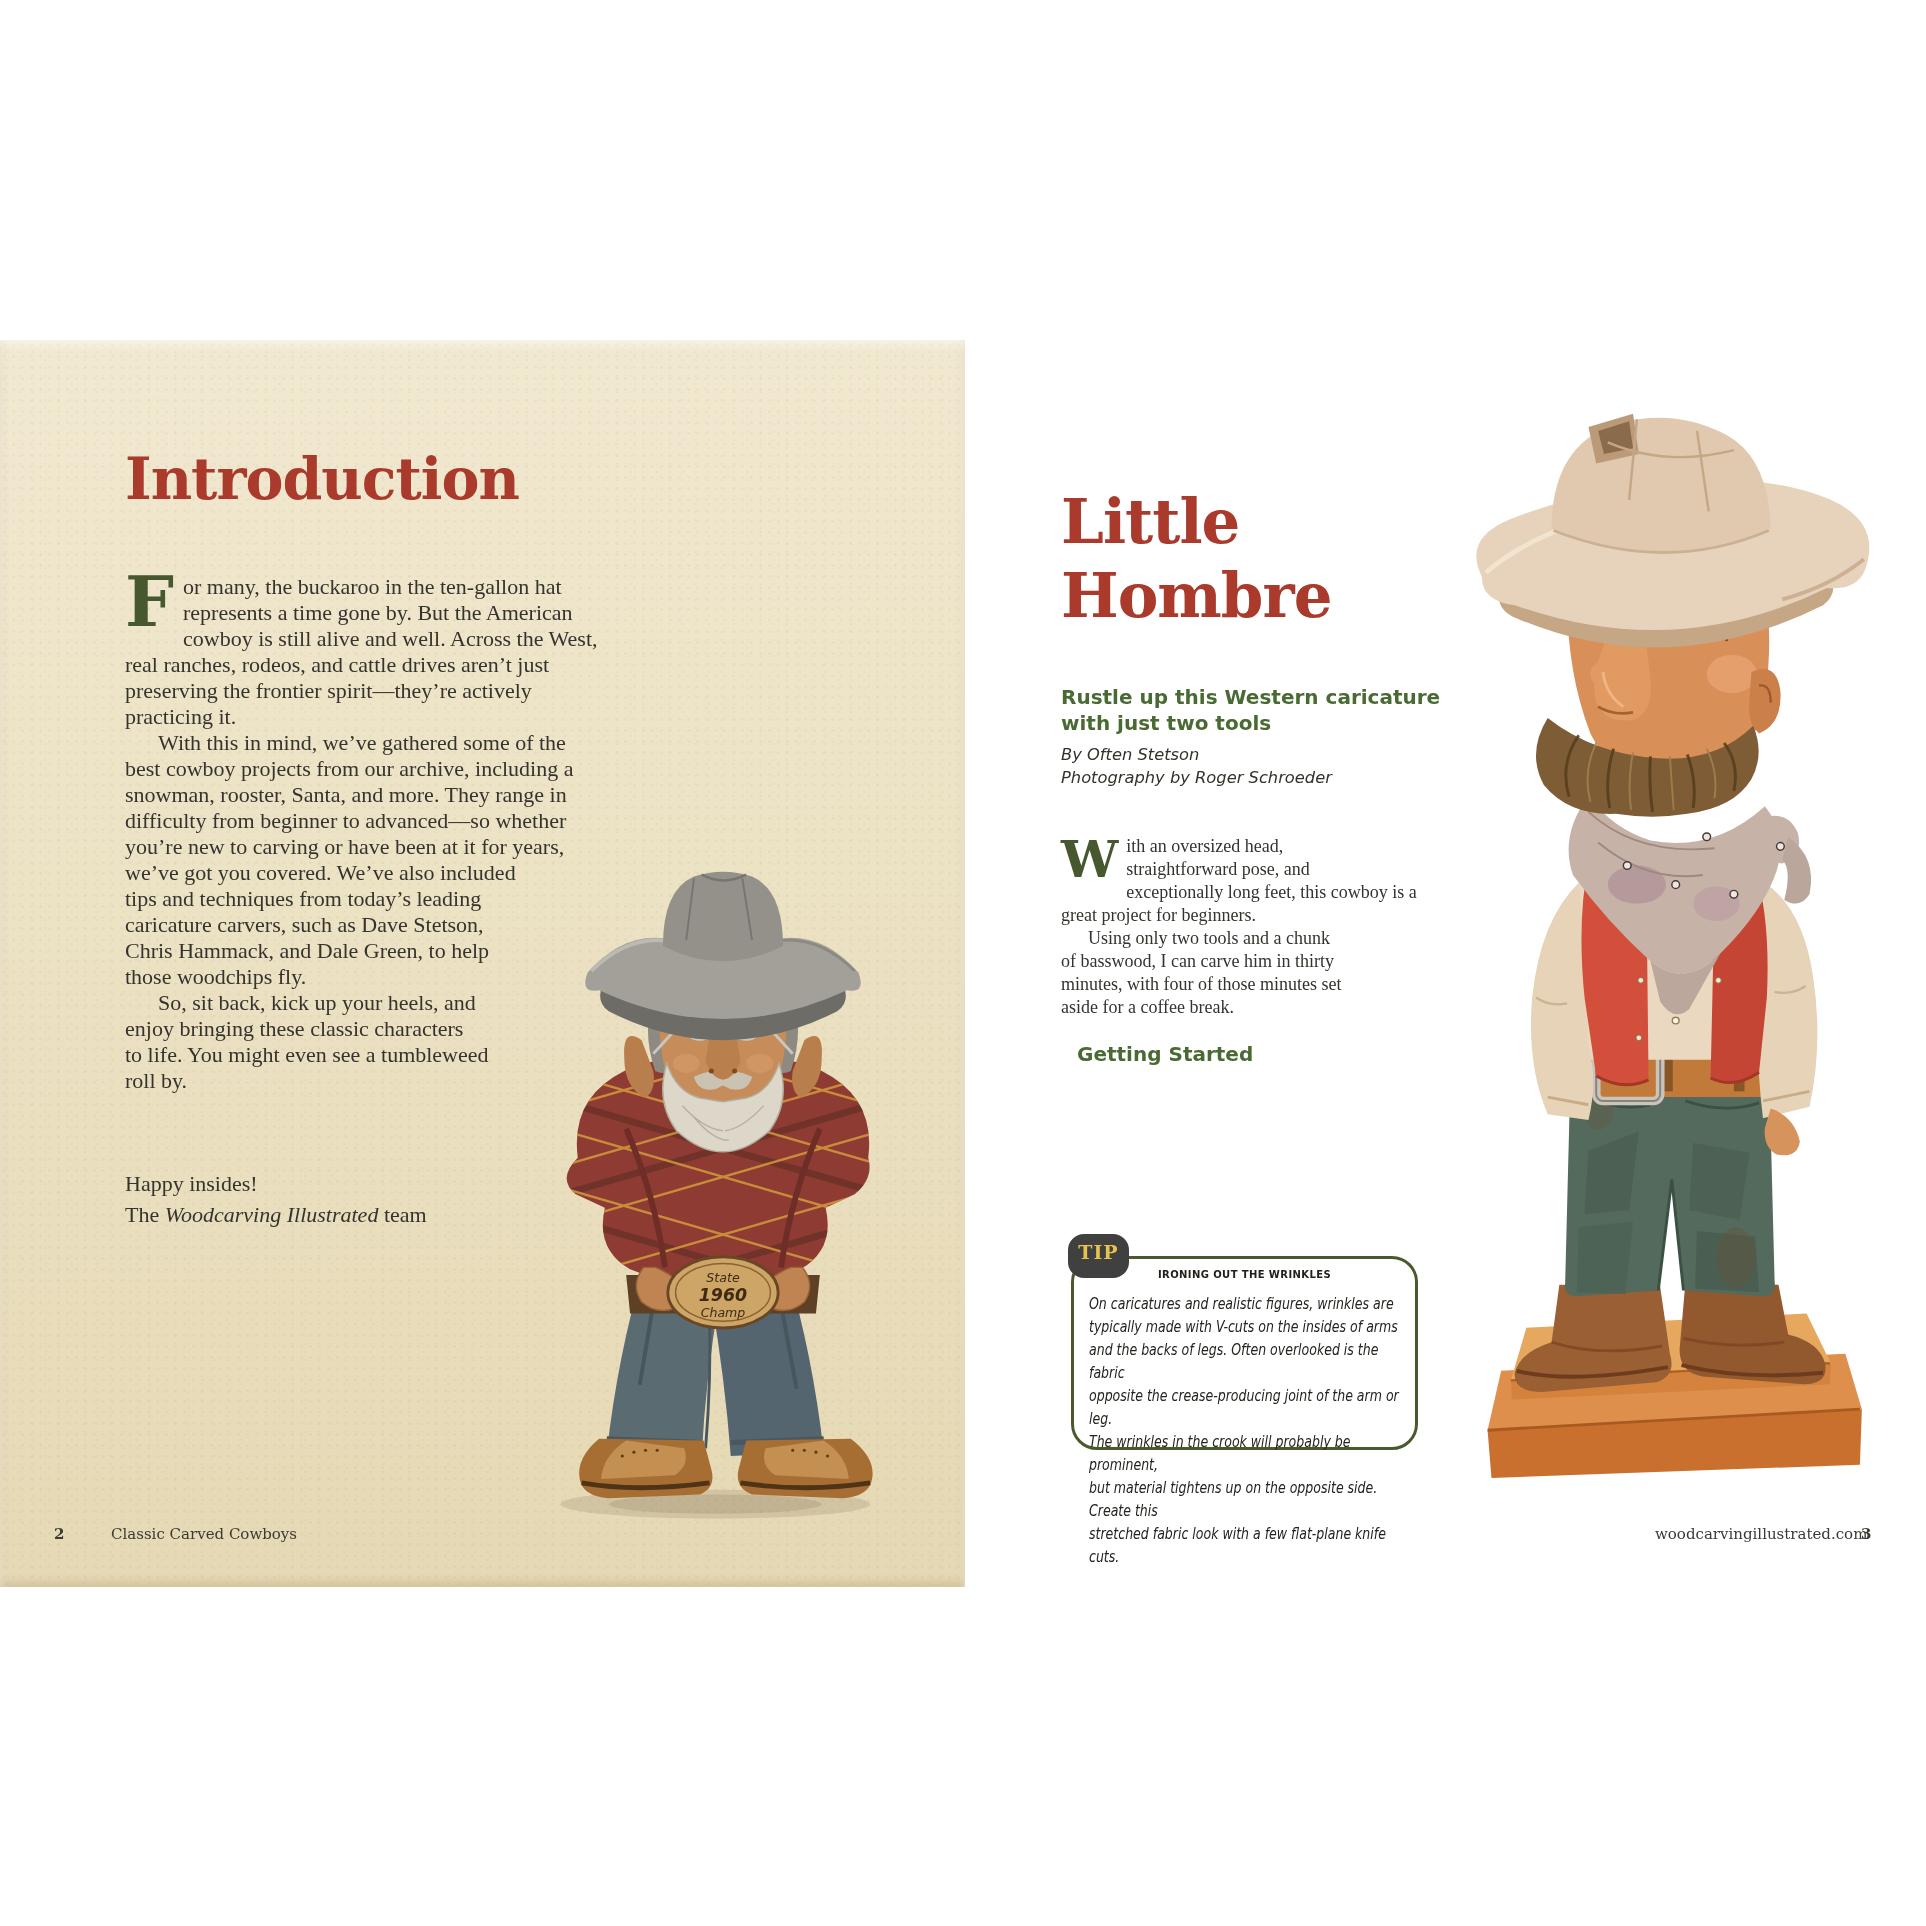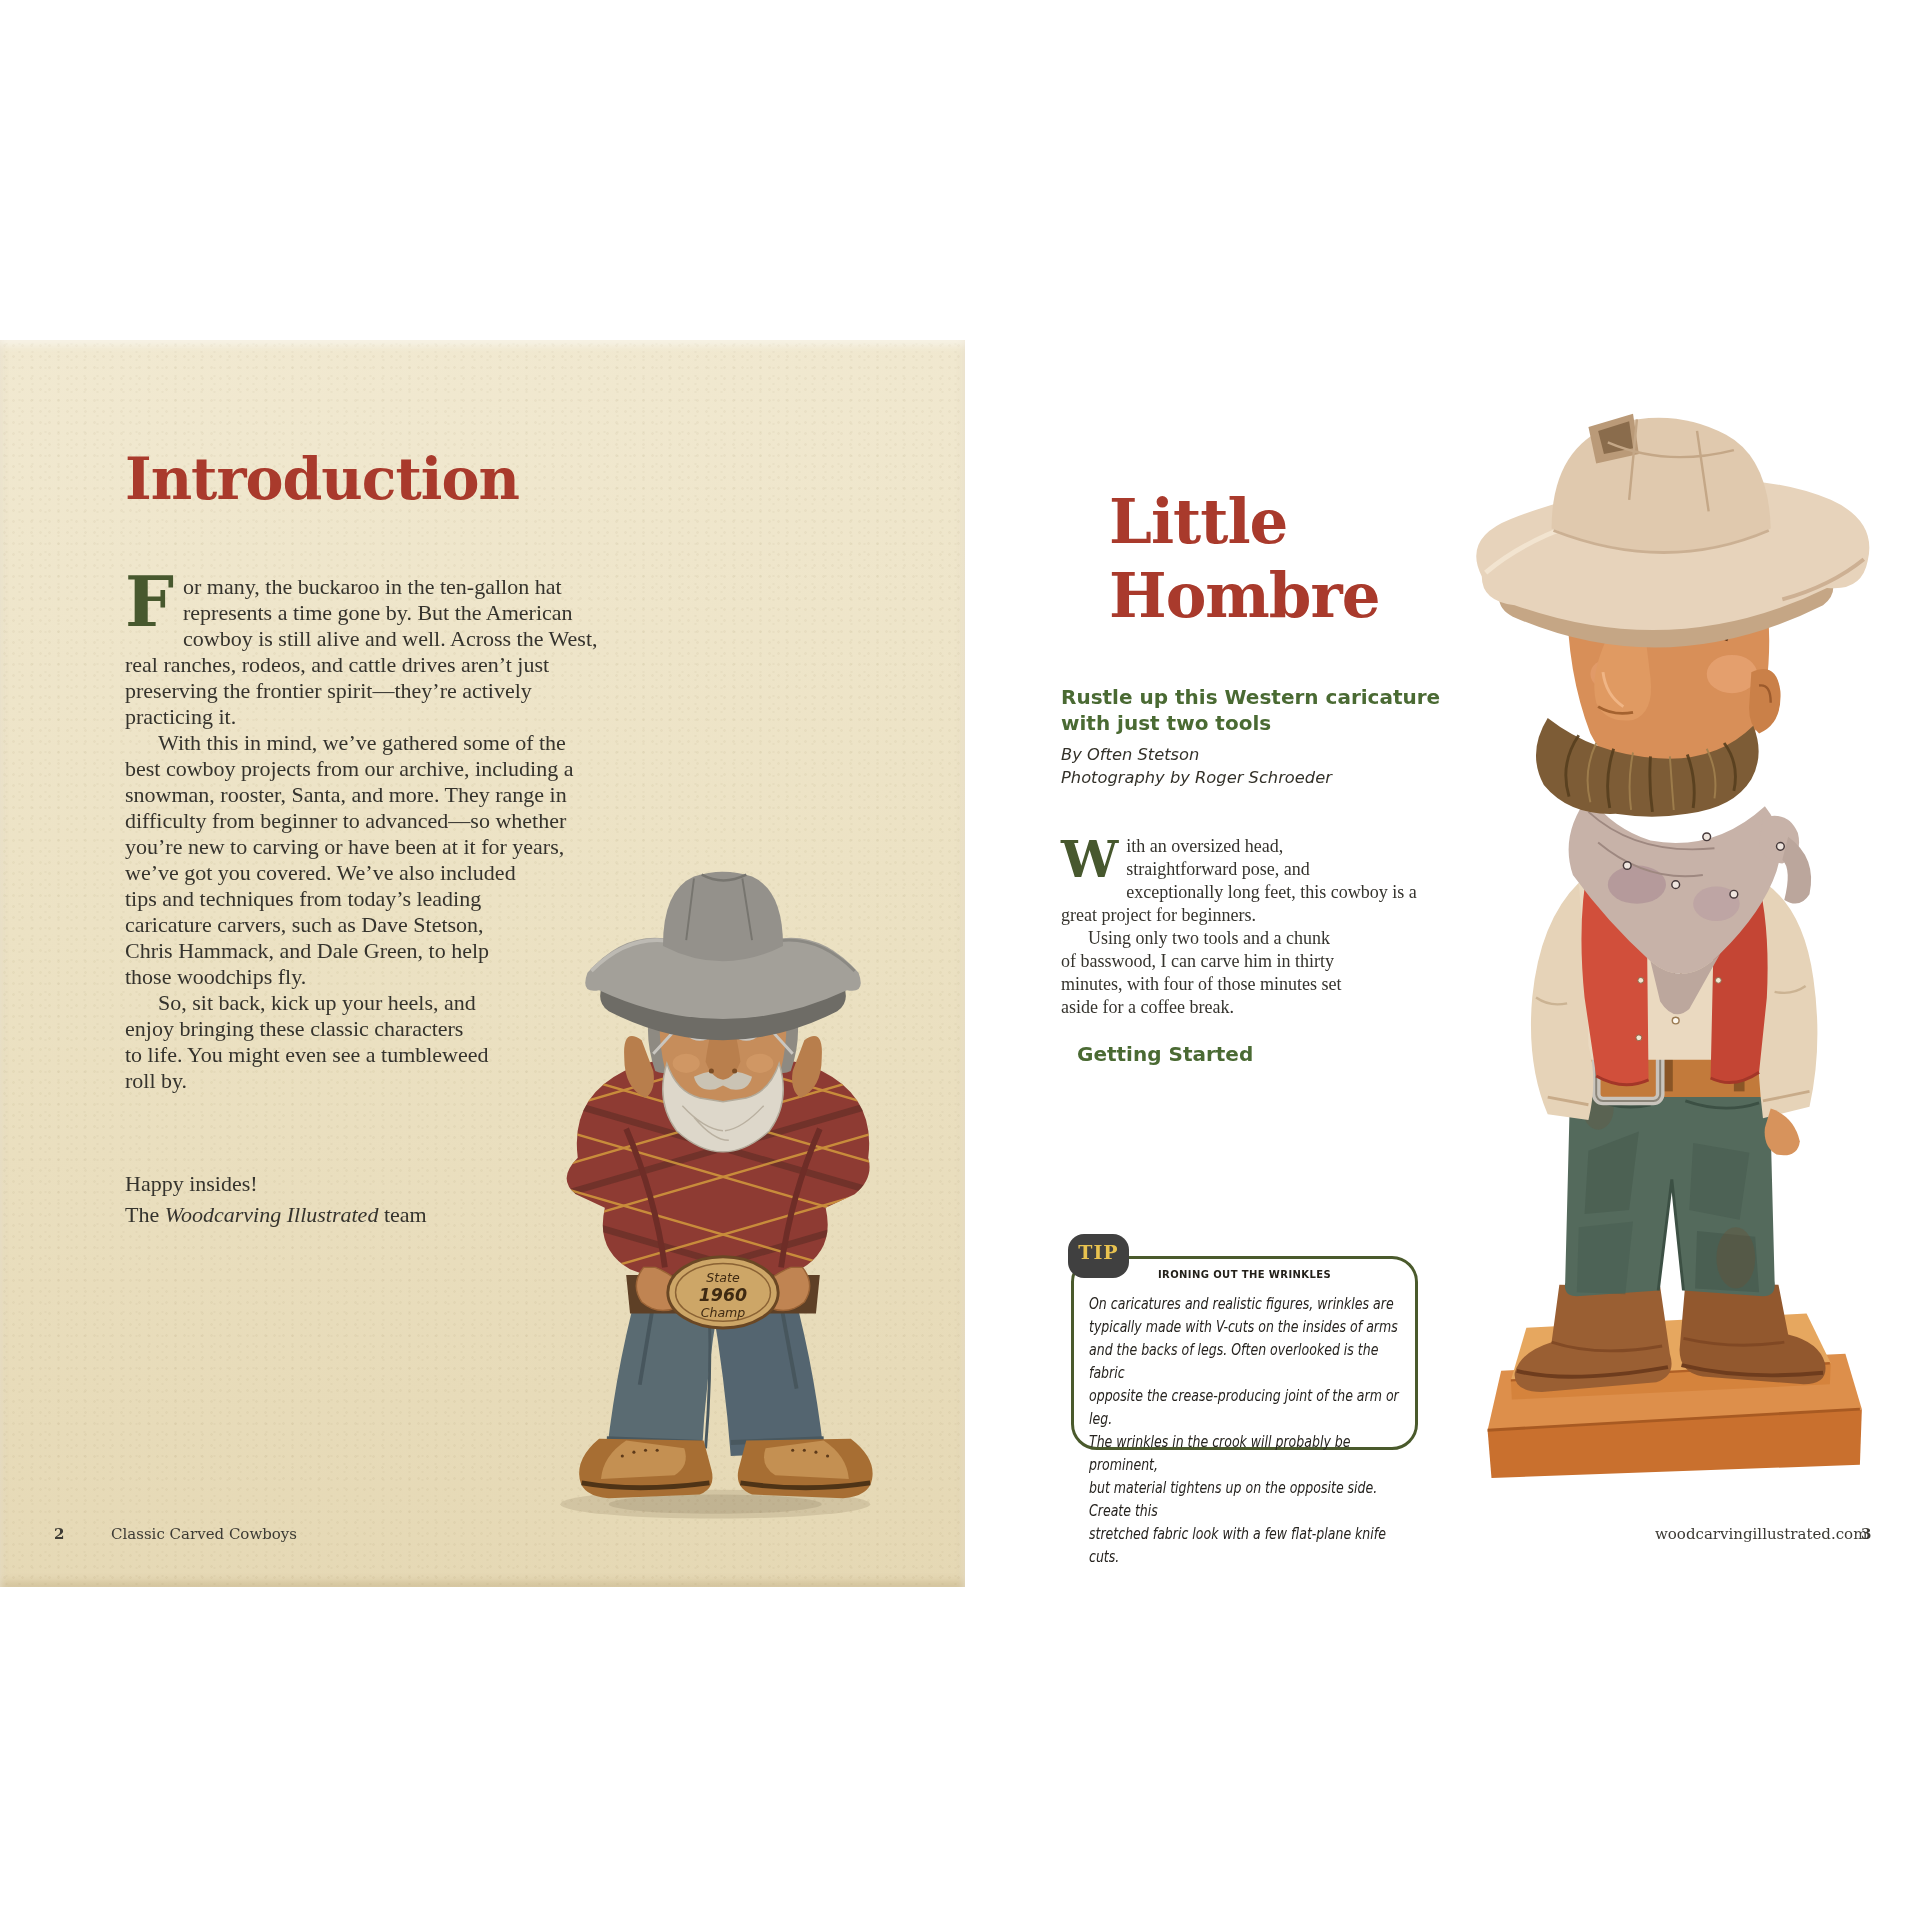--- a/index.html
+++ b/index.html
@@ -12,21 +12,21 @@
       radial-gradient(rgba(90,70,30,.045) 1px, rgba(0,0,0,0) 1.6px),
       linear-gradient(176deg,#f1e9d1 0%,#ece2c4 45%,#e5d8b4 100%);
     background-size:9px 11px,13px 8px,100% 100%;
     box-shadow:inset 0 5px 8px rgba(255,255,255,.55), inset 0 -5px 9px rgba(140,110,55,.22);
   }
   .page-right{left:965px;width:961px;background:#ffffff;}
   .abs{position:absolute;}
   .lines{white-space:pre-wrap;}
   h1{margin:0;font-family:"DejaVu Serif",serif;font-weight:700;color:#a93a2c;}
   .lp-title{left:125px;top:105px;font-size:57px;letter-spacing:-1px;}
-  .rp-title{left:96px;top:145px;font-size:61px;line-height:74px;letter-spacing:-1px;white-space:pre-line;margin-left:48px;}
+  .rp-title{left:96px;top:145px;font-size:61px;line-height:74px;letter-spacing:-1px;white-space:pre-line;}
   .body-serif{color:#35332d;font-family:"Liberation Serif",serif;}
   .lp-body{left:125px;top:234px;width:554px;font-size:22px;line-height:26px;}
   .dropcap{float:left;font-family:"DejaVu Serif",serif;font-weight:700;color:#47582e;}
   .dc-left{font-size:69px;line-height:52px;height:52px;padding:2px 9px 0 0;}
   .dc-right{font-size:51px;line-height:42px;height:44px;padding:3px 8px 0 0;}
   .lp-signoff{left:125px;top:828px;font-size:22px;line-height:31px;}
   .lp-signoff em{font-style:italic;}
   .rp-subtitle{left:96px;top:344px;font-size:20px;line-height:26px;font-family:"DejaVu Sans",sans-serif;font-weight:700;color:#4a6a33;white-space:pre-line;}
   .rp-byline{left:96px;top:403px;font-size:16.3px;line-height:23px;font-family:"DejaVu Sans",sans-serif;font-style:italic;color:#333129;white-space:pre-line;}
   .rp-body1{left:96px;top:495px;width:396px;font-size:18px;line-height:23px;}

